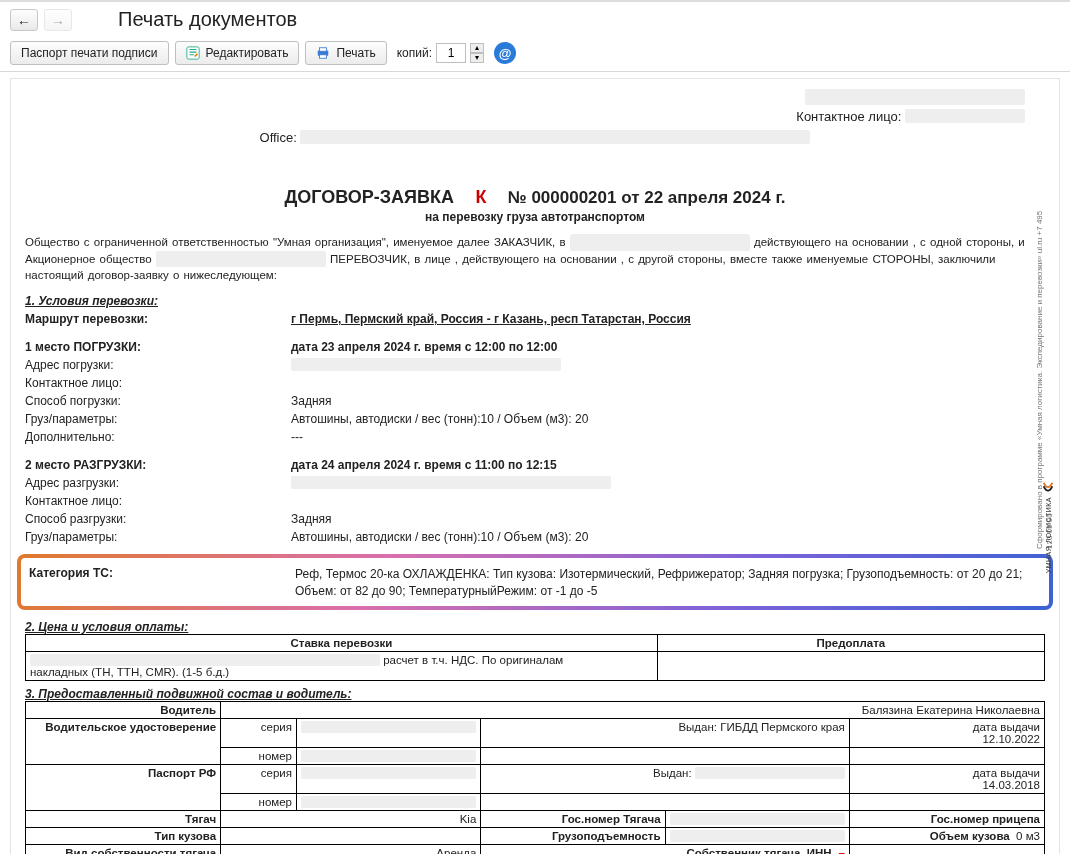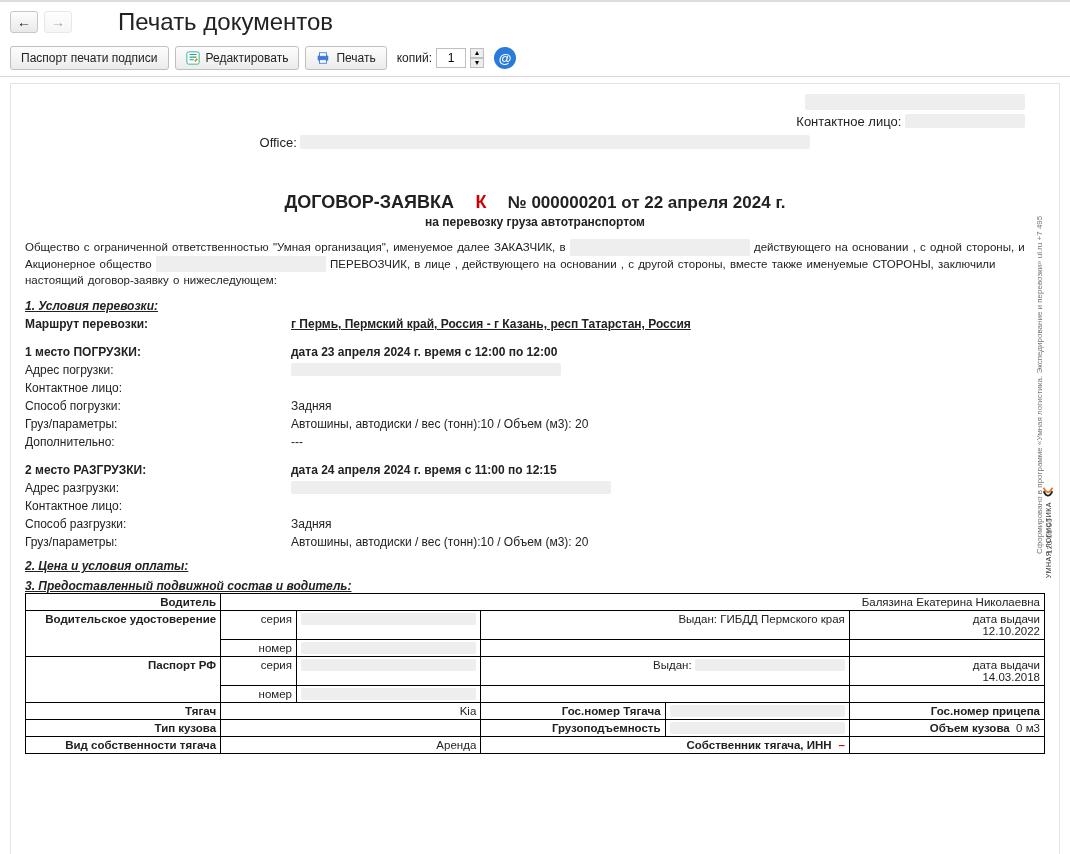--- a/index.html
+++ b/index.html
@@ -31,21 +31,21 @@
     border-radius: 3px;
     background: linear-gradient(#fefefe,#e9e9e9);
     display: flex;
     align-items: center;
     justify-content: center;
     font-size: 14px;
     cursor: pointer;
   }
   .nav-btn.disabled { opacity: .4; cursor: default; }
   .title {
-    font-size: 24px;
+    font-size: 20px;
     padding-left: 40px;
   }
   .toolbar {
     display: flex;
     align-items: center;
     gap: 6px;
     padding: 4px 10px 6px;
     border-bottom: 1px solid #d8d8d8;
   }
   .btn {
@@ -274,22 +274,43 @@
       </div>
     <div class="kv-row">
         <div class="k">Способ разгрузки:</div>
         <div class="v">Задняя</div>
       </div>
     <div class="kv-row">
         <div class="k">Груз/параметры:</div>
         <div class="v">Автошины, автодиски / вес (тонн):10 / Объем (м3): 20</div>
       </div>
 
+    <div class="highlight-box">
+      <div class="kv-row">
+        <div class="k bold">Категория ТС:</div>
+        <div class="v">Реф, Термос 20-ка ОХЛАЖДЕНКА: Тип кузова: Изотермический, Рефрижератор; Задняя погрузка; Грузоподъемность: от 20 до 21; Объем: от 82 до 90; ТемпературныйРежим: от -1 до -5</div>
+      </div>
+    </div>
 
     <div class="section-h">2. Цена и условия оплаты:</div>
+    <table class="thin rate-table">
+      <tbody>
+          <tr>
+        <th style="width:62%">Ставка перевозки</th>
+        <th>Предоплата</th>
+      </tr>
+      <tr>
+        <td class="rate-note">
+          <span class="redact" style="width:350px;height:12px;">&nbsp;</span><span> расчет в т.ч. НДС. По оригиналам</span><br>
+          <span>накладных (ТН, ТТН, CMR). (1-5 б.д.)</span>
+        </td>
+        <td></td>
+      </tr>
+    </tbody>
+      </table>
 
     <div class="section-h" style="margin-top:6px">3. Предоставленный подвижной состав и водитель:</div>
     <table class="thin veh-table">
       <tbody>
           <tr>
         <td style="width:18%" class="bold">Водитель</td>
         <td colspan="5">Балязина Екатерина Николаевна</td>
       </tr>
       <tr>
         <td rowspan="2" class="bold">Водительское удостоверение</td>

